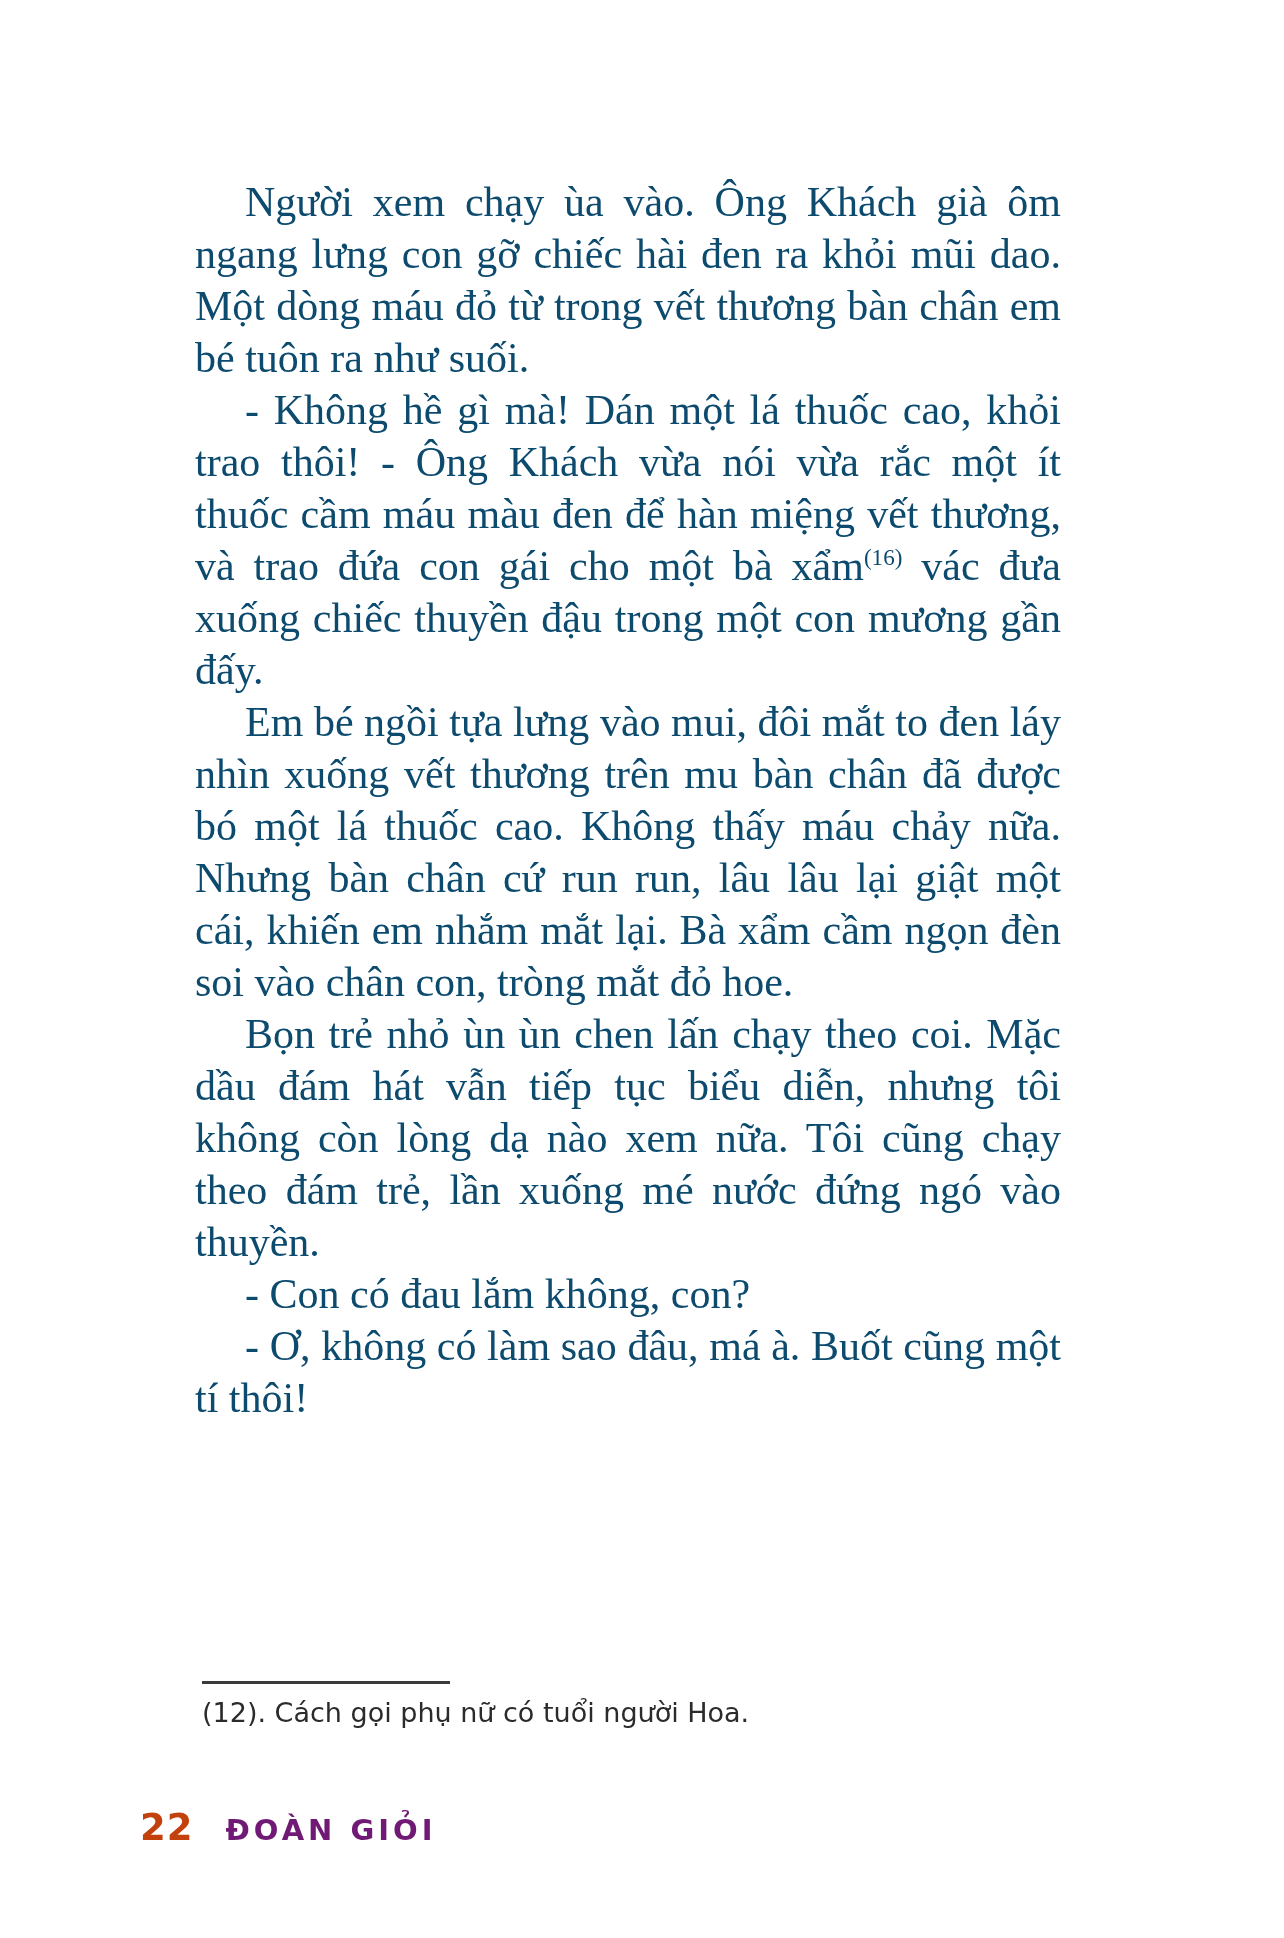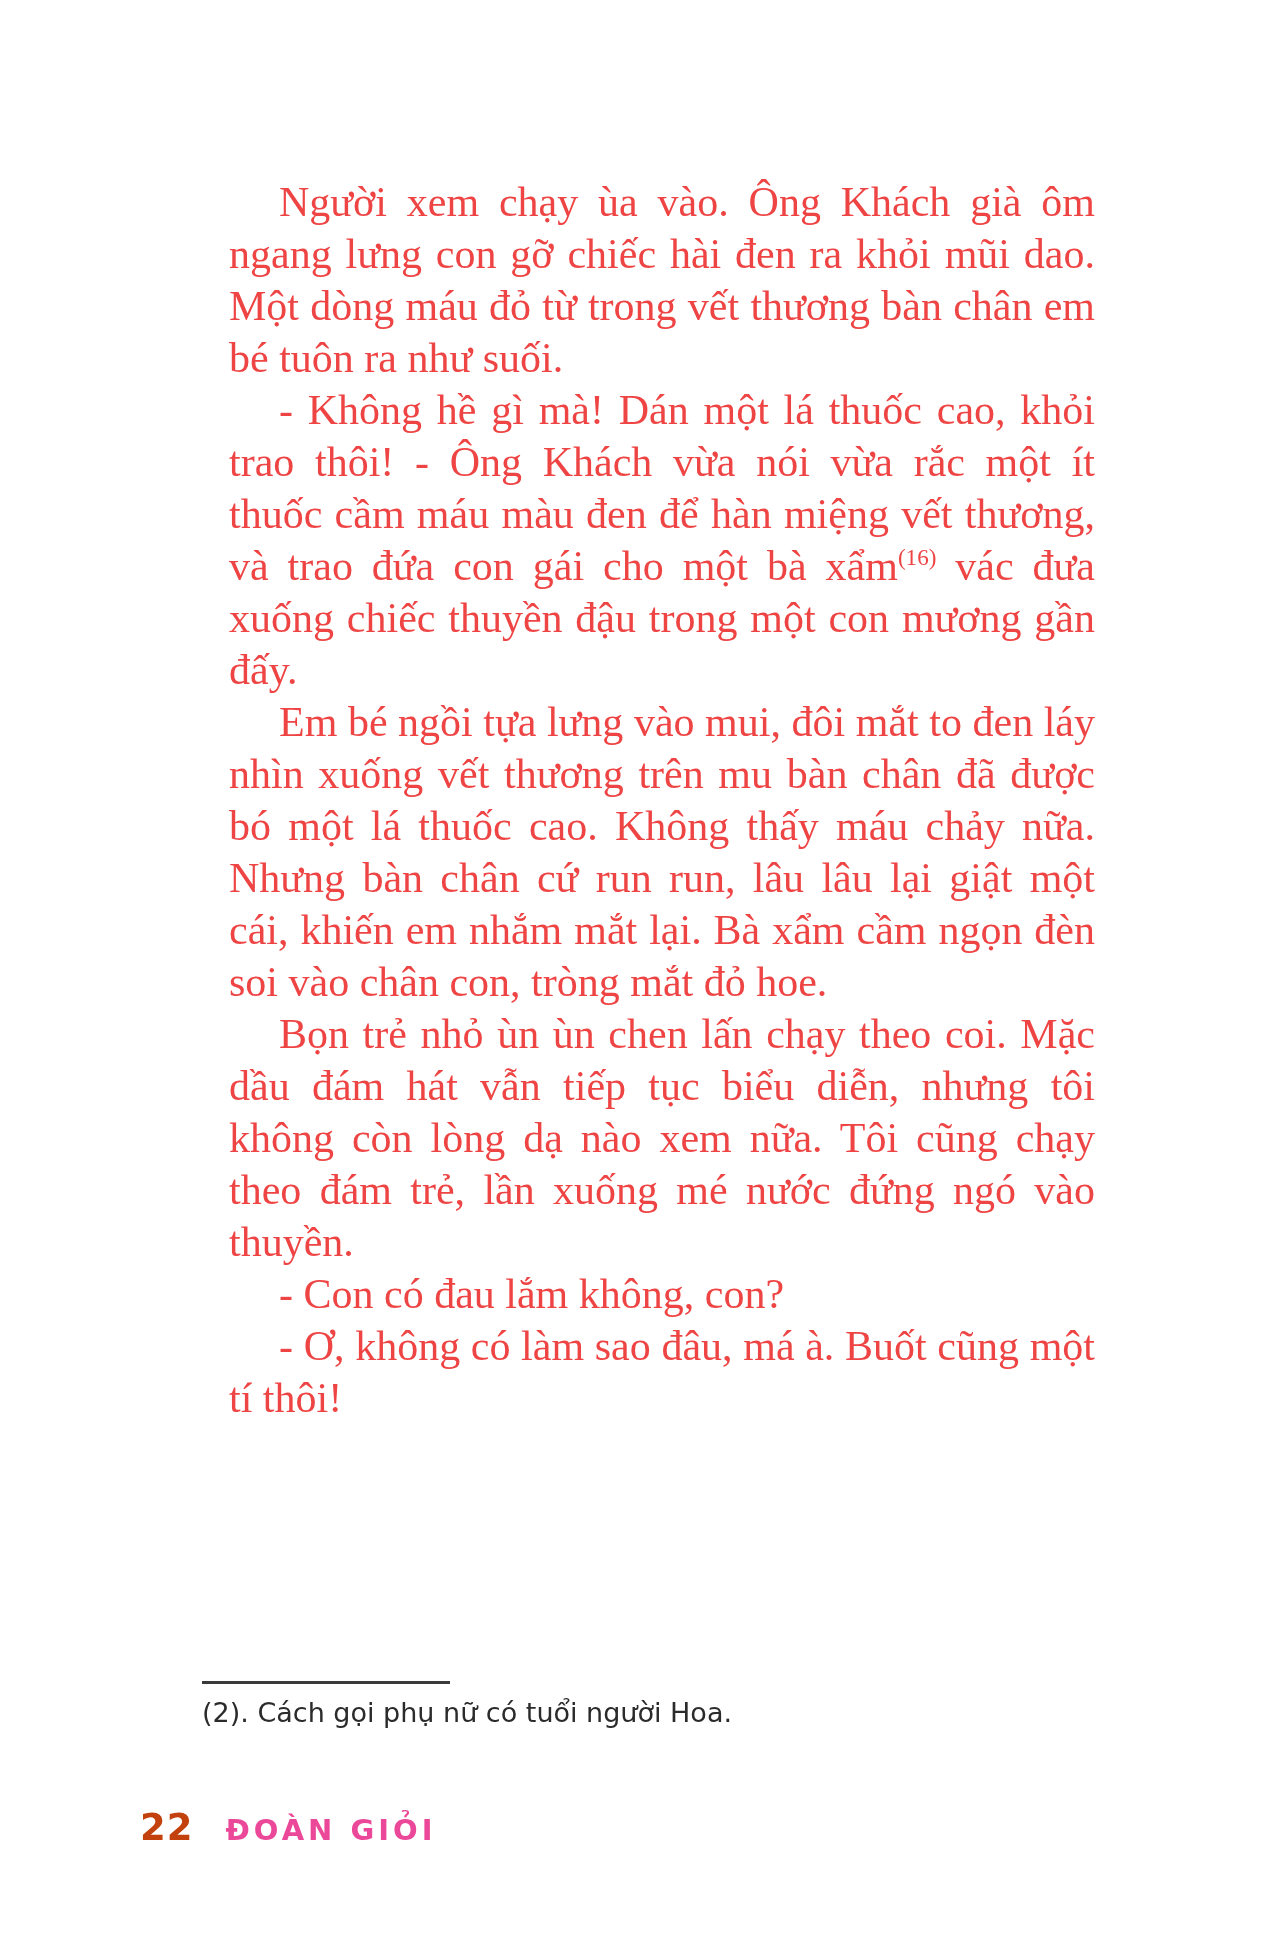--- a/index.html
+++ b/index.html
@@ -70,32 +70,32 @@
     font-size: 29px;
     letter-spacing: 4px;
     margin-left: 32px;
   }
 </style>
 </head>
 <body>
 
 <div class="page">
 
-  <div class="text-block" style="color: #ef4444; margin-left: 34px;">
+  <div class="text-block" style="color: #0c4a6e;">
     <p>Người xem chạy ùa vào. Ông Khách già ôm ngang lưng con gỡ chiếc hài đen ra khỏi mũi dao. Một dòng máu đỏ từ trong vết thương bàn chân em bé tuôn ra như suối.</p>
     <p><span>- Không hề gì mà! Dán một lá thuốc cao, khỏi trao thôi! - Ông Khách vừa nói vừa rắc một ít thuốc cầm máu màu đen để hàn miệng vết thương, và trao đứa con gái cho một bà xẩm</span><span class="footnote-ref">(16)</span><span> vác đưa xuống chiếc thuyền đậu trong một con mương gần đấy.</span></p>
     <p>Em bé ngồi tựa lưng vào mui, đôi mắt to đen láy nhìn xuống vết thương trên mu bàn chân đã được bó một lá thuốc cao. Không thấy máu chảy nữa. Nhưng bàn chân cứ run run, lâu lâu lại giật một cái, khiến em nhắm mắt lại. Bà xẩm cầm ngọn đèn soi vào chân con, tròng mắt đỏ hoe.</p>
     <p>Bọn trẻ nhỏ ùn ùn chen lấn chạy theo coi. Mặc dầu đám hát vẫn tiếp tục biểu diễn, nhưng tôi không còn lòng dạ nào xem nữa. Tôi cũng chạy theo đám trẻ, lần xuống mé nước đứng ngó vào thuyền.</p>
     <p>- Con có đau lắm không, con?</p>
     <p>- Ơ, không có làm sao đâu, má à. Buốt cũng một tí thôi!</p>
   </div>
 
   <div class="footnote-block">
     <div class="footnote-rule"></div>
-    <div class="footnote-text">(2). Cách gọi phụ nữ có tuổi người Hoa.</div>
+    <div class="footnote-text">(12). Cách gọi phụ nữ có tuổi người Hoa.</div>
   </div>
 
   <div class="footer">
     <span class="page-num" style="color: #c2410c;">22</span>
-    <span class="author" style="color: #ec4899;">ĐOÀN GIỎI</span>
+    <span class="author" style="color: #701a75;">ĐOÀN GIỎI</span>
   </div>
 
 </div>
 
 </body></html>

